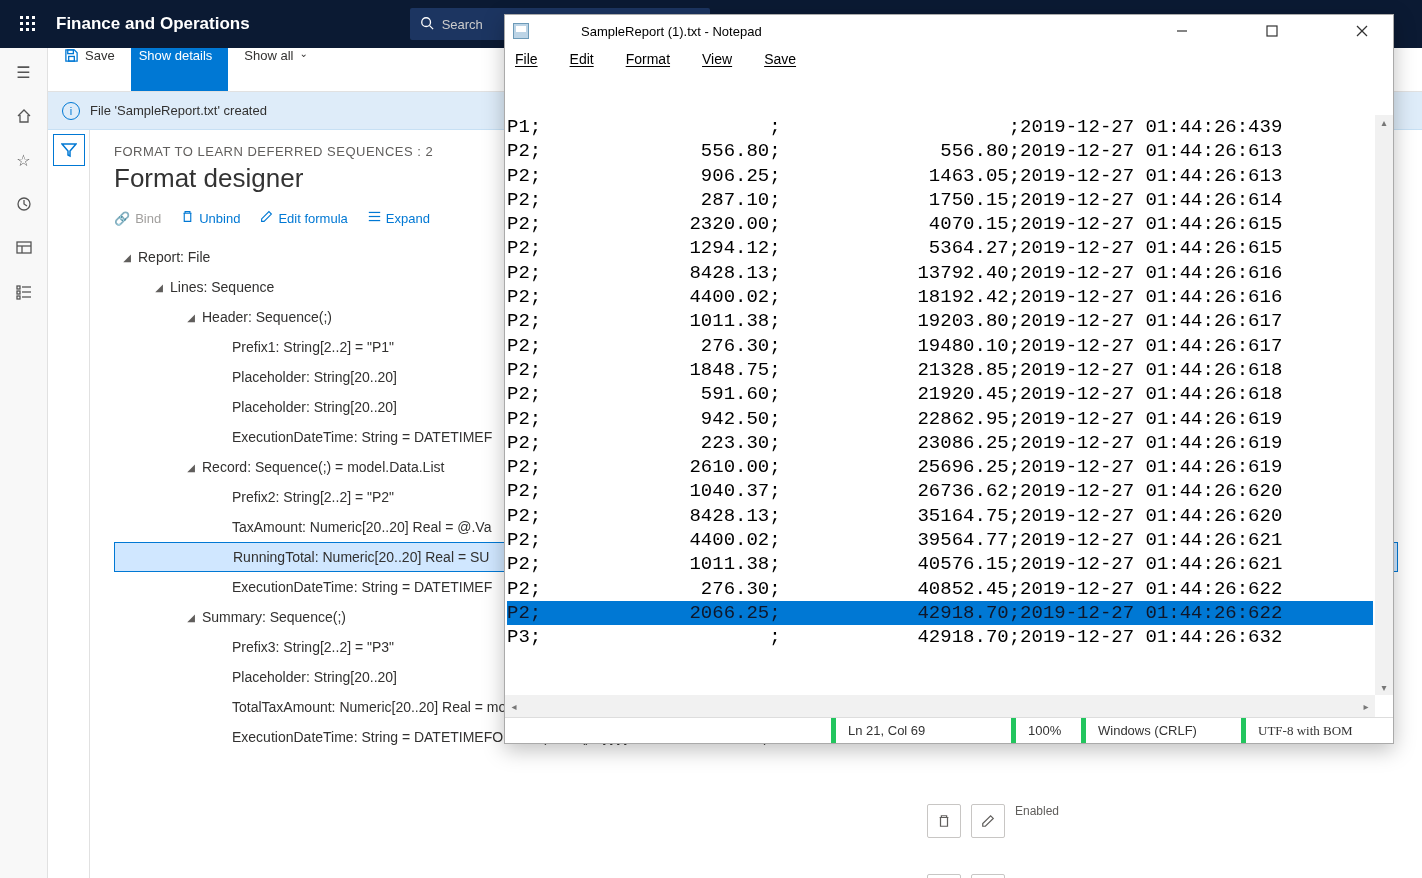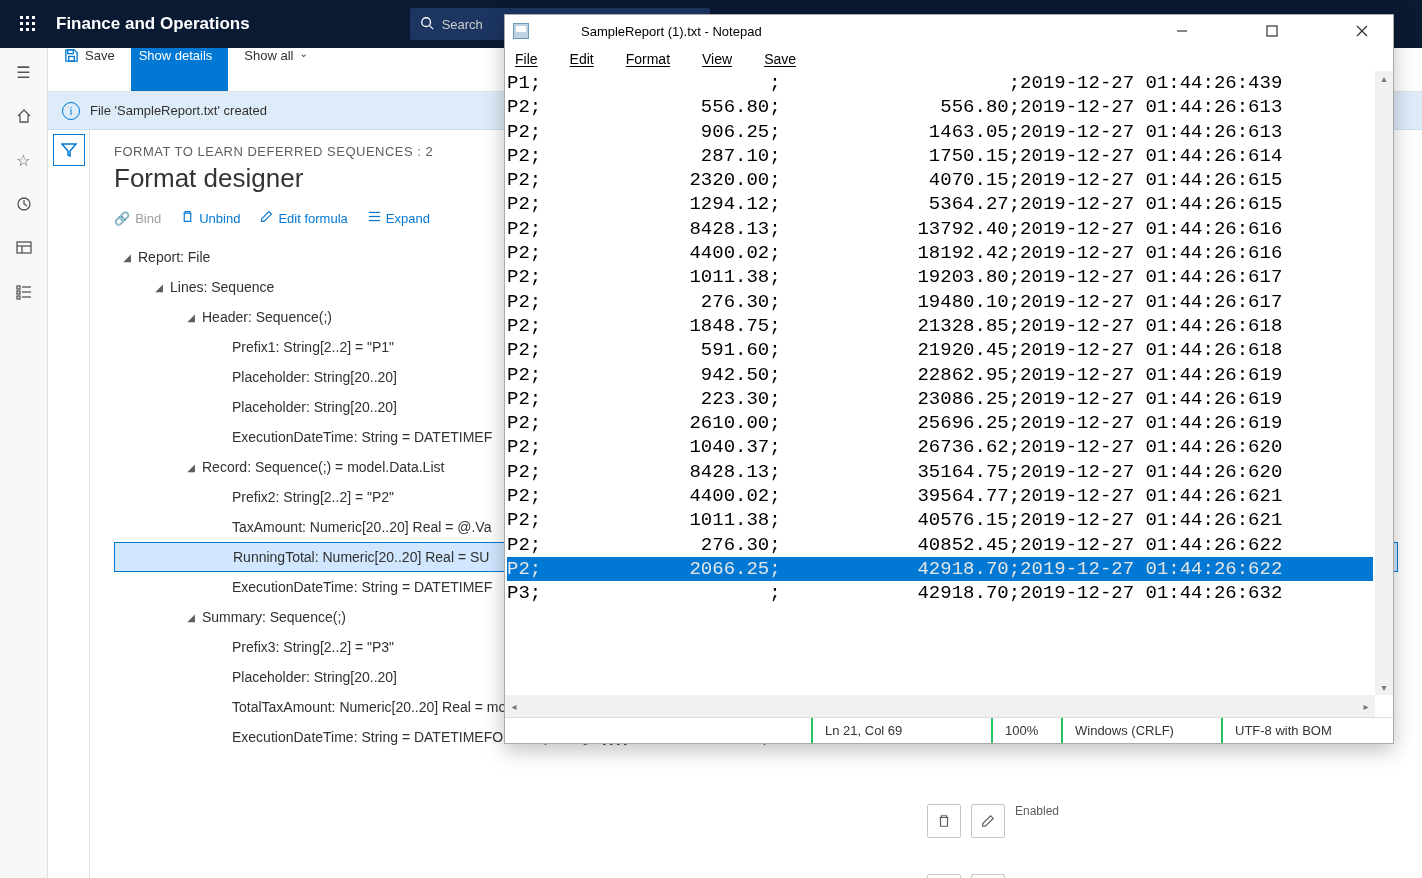--- a/index.html
+++ b/index.html
@@ -40,29 +40,29 @@
   .notepad { position:absolute; left:504px; top:14px; width:890px; height:730px; background:#fff; border:1px solid #aaa; box-shadow: 0 6px 20px rgba(0,0,0,0.25); display:flex; flex-direction:column;}
   .np-titlebar { height:32px; display:flex; align-items:center; padding:0 8px; font-size:13px; color:#000;gap:44px;}
   .np-titlebar .np-icon { width:16px; height:16px; background:#bcd4e6; border:1px solid #6c9ab8; margin-right:8px; position:relative;}
   .np-titlebar .np-icon:after{content:""; position:absolute; left:2px; top:2px; right:2px; bottom:6px; background:#fff;}
   .np-titlebar .spacer { flex:1;}
   .np-titlebar .winbtn { width:46px; height:32px; display:flex; align-items:center; justify-content:center; cursor:pointer; font-size:13px; color:#333;}
   .np-titlebar .winbtn svg { width:12px; height:12px;}
   .np-menu { height:24px; display:flex; align-items:center; gap:20px; padding:0 4px; font-size:14px; color:#000;}
   .np-menu .mi { padding:2px 6px; cursor:pointer;}
   .np-menu .ul { text-decoration: underline; text-decoration-color:#000; text-underline-offset:2px;}
-  .np-body { flex:1; position:relative; overflow:hidden;}
+  .np-body { flex:1; position:relative; overflow:hidden;margin-top:44px;}
   .np-text { position:absolute; left:2px; top:0; right:20px; bottom:22px; font-family: Consolas, "Courier New", monospace; font-size:19px; line-height:24.3px; white-space:pre; color:#000;}
-  .np-text .hl { background:#0078d4; color:#e5e5e5;}
+  .np-text .hl { background:#0078d4; color:#0f172a;}
   .np-vscroll { position:absolute; right:0; top:0; bottom:22px; width:18px; background:#f1f1f1;}
   .np-vscroll .arrow { position:absolute; left:0; right:0; text-align:center; font-size:10px; color:#777;}
   .np-hscroll { position:absolute; left:0; right:18px; bottom:0; height:22px; background:#f1f1f1;}
   .np-hscroll .arrow { position:absolute; top:0; bottom:0; width:18px; display:flex; align-items:center; justify-content:center; font-size:10px; color:#777;}
   .np-status { height:26px; border-top:1px solid #ddd; display:flex; align-items:center; font-size:13px; color:#333;}
-  .np-status .cell { padding:0 12px; border-left:2px solid #22c55e; height:100%; display:flex; align-items:center;}
+  .np-status .cell { padding:0 12px; border-left:5px solid #22c55e; height:100%; display:flex; align-items:center;}
   .np-status .cell.first { border-left:none; flex:1;}
 </style>
 </head>
 <body>
 
 <div class="topbar">
   <div class="waffle">
     <svg width="16" height="16" viewBox="0 0 16 16">
         <g fill="#fff">
           <rect x="0" y="0" width="3" height="3"></rect>
@@ -318,15 +318,15 @@
     <div class="np-hscroll">
       <div class="arrow" style="left:0;">◂</div>
       <div class="arrow" style="right:0;">▸</div>
     </div>
   </div>
   <div class="np-status">
     <div class="cell first"></div>
     <div class="cell" style="width:180px;">Ln 21, Col 69</div>
     <div class="cell" style="width:70px;">100%</div>
     <div class="cell" style="width:160px;">Windows (CRLF)</div>
-    <div class="cell" style="width:172px;">UTF-8 with BOM</div>
+    <div class="cell" style="width:152px;font-family:Liberation Serif, serif;">UTF-8 with BOM</div>
   </div>
 </div>
 
 </body></html>

